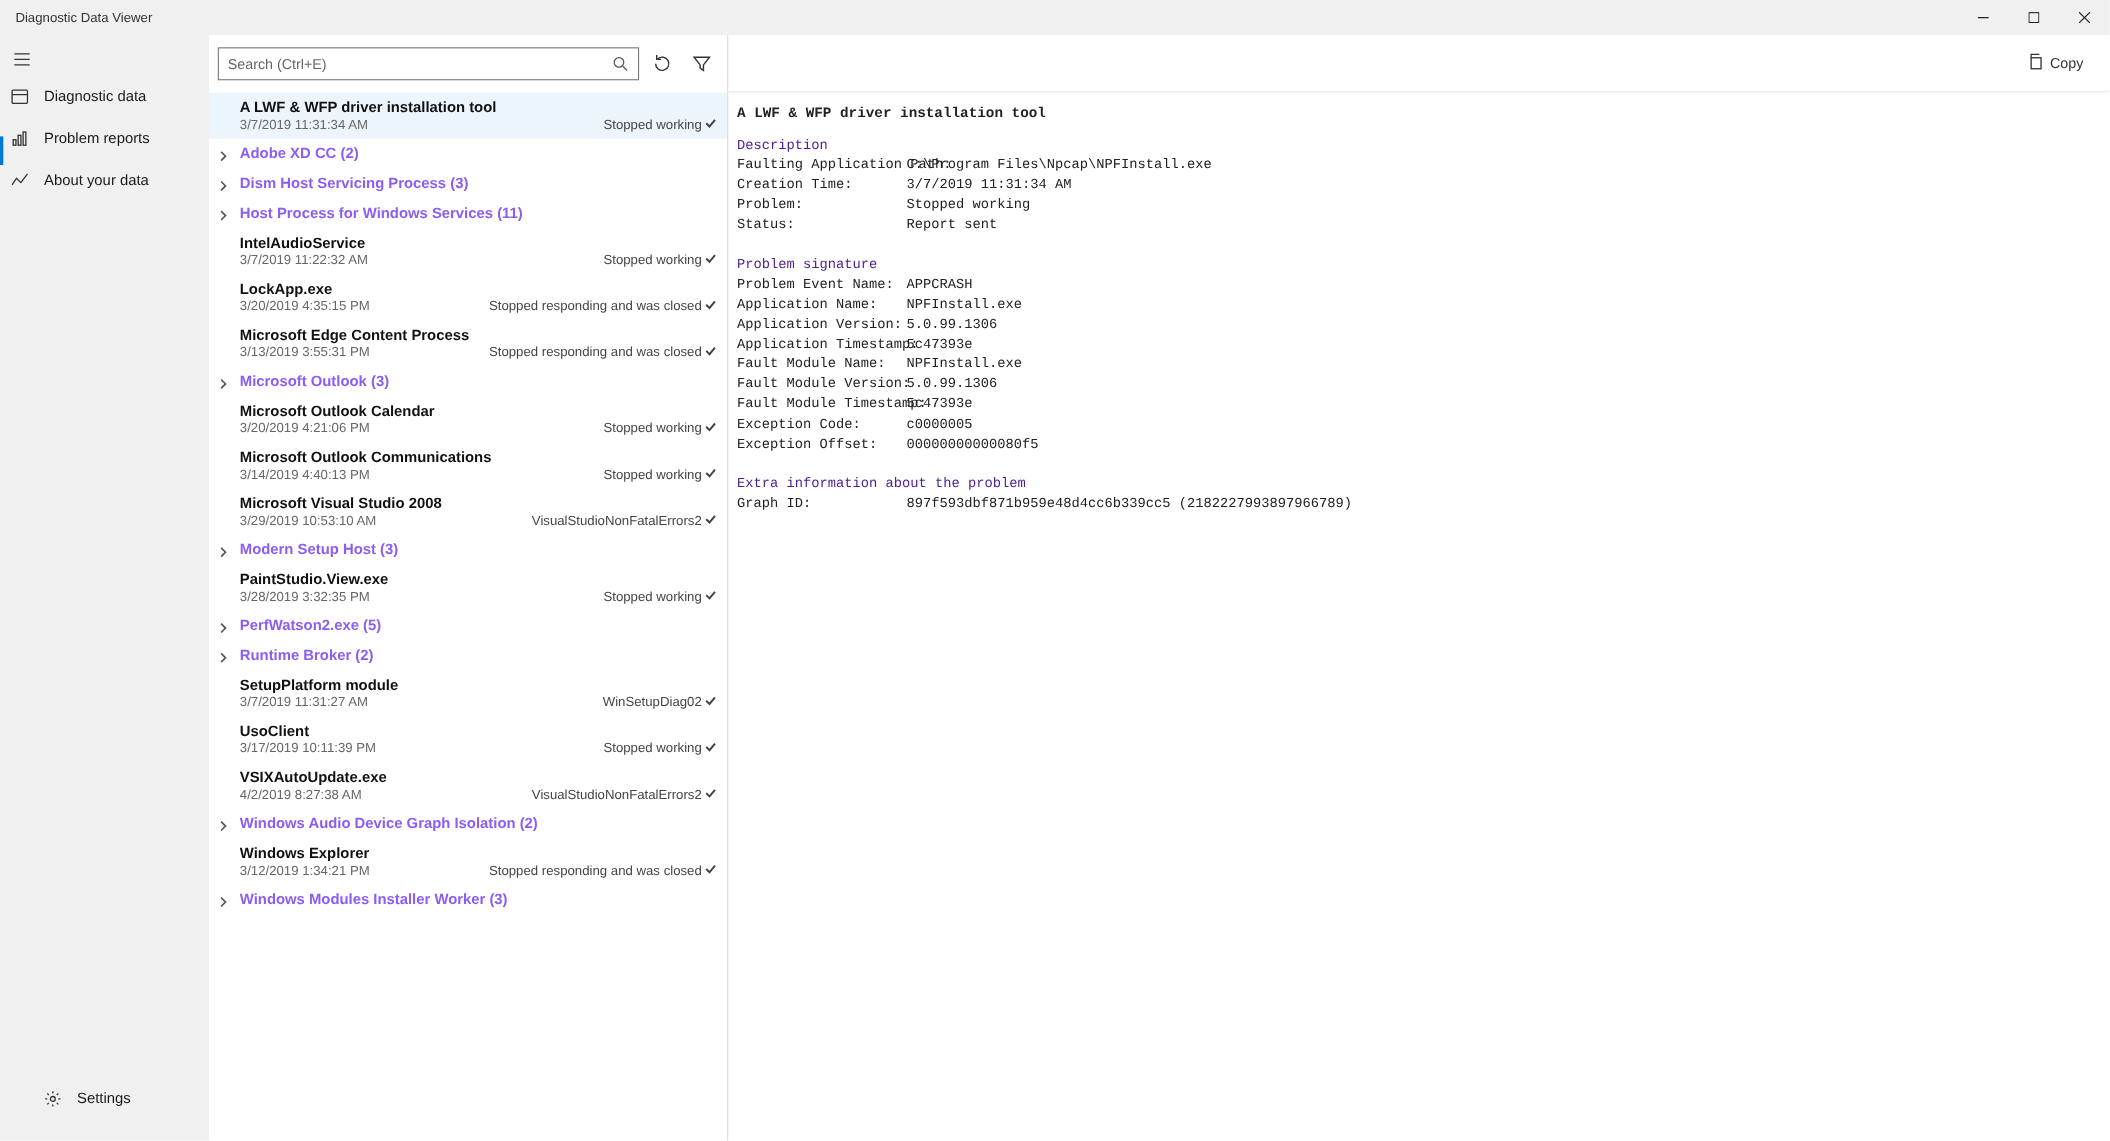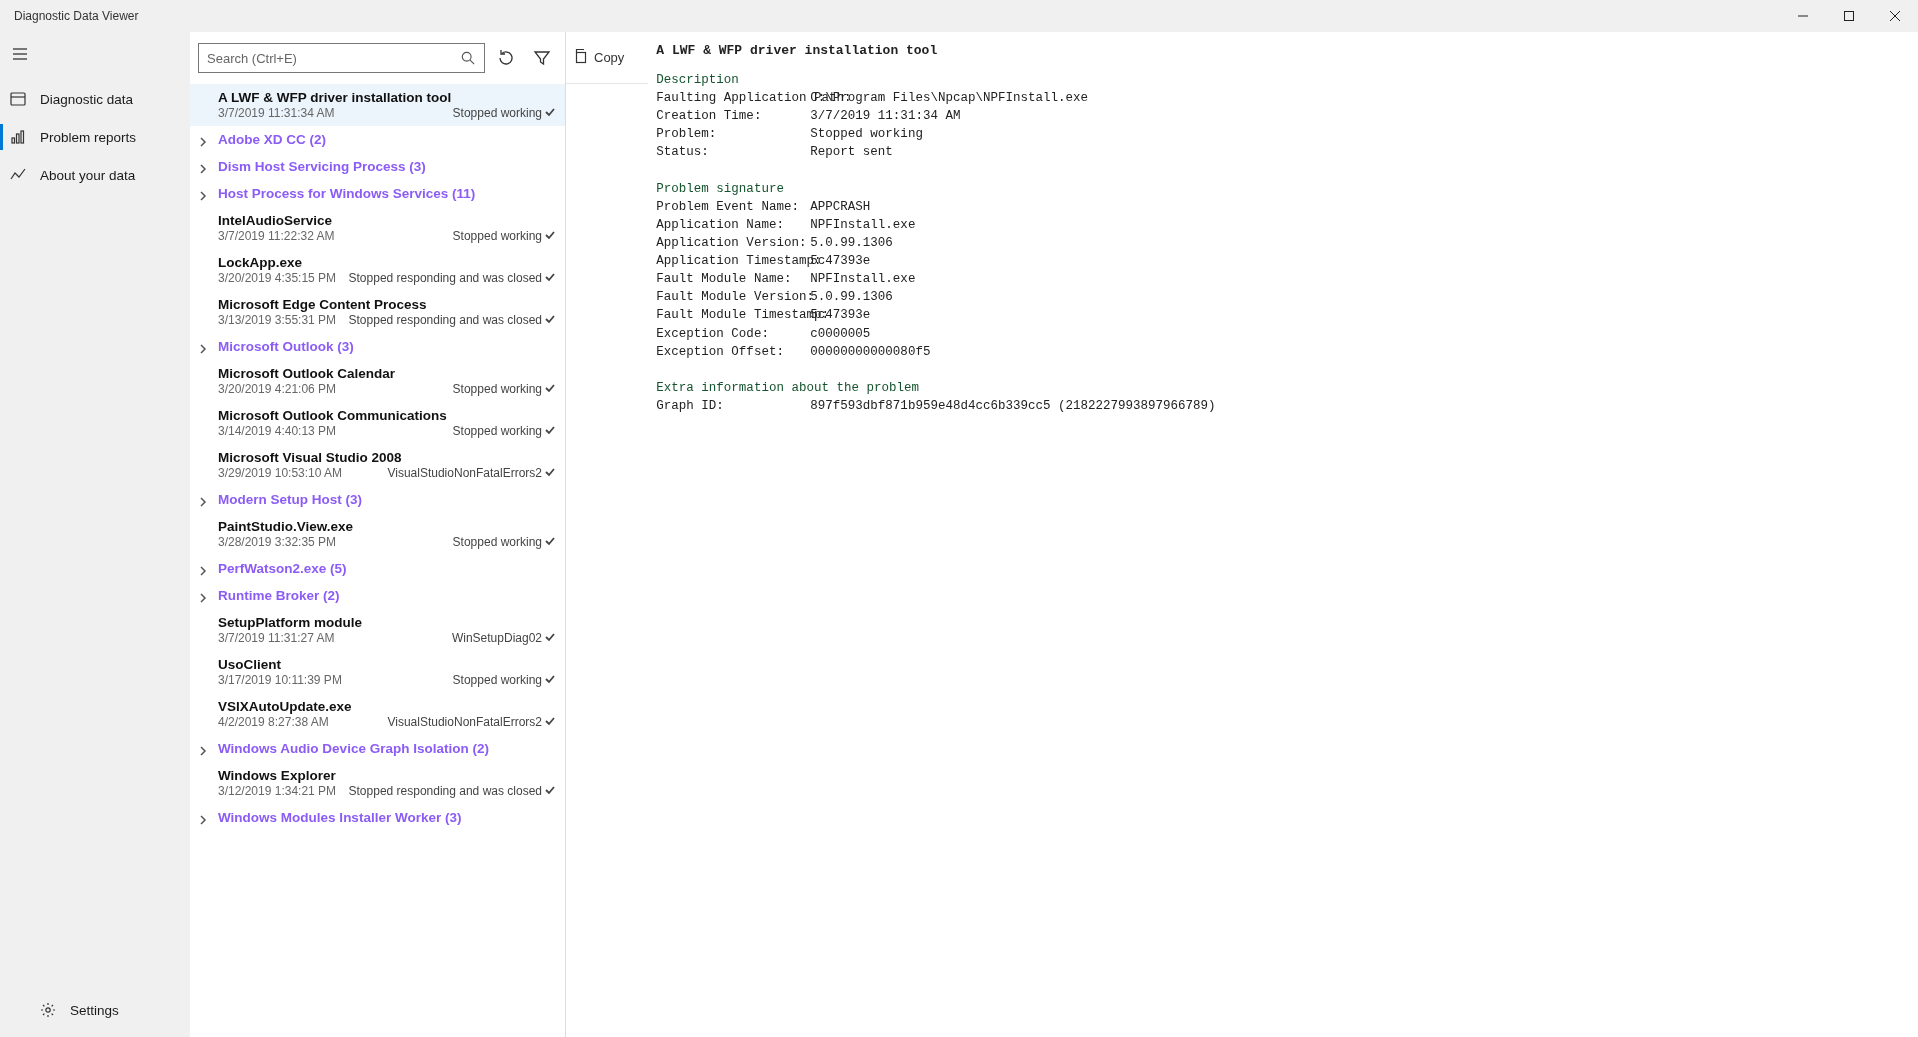--- a/index.html
+++ b/index.html
@@ -14,28 +14,28 @@
   .win-btn { width: 46px; height: 32px; display: flex; align-items: center; justify-content: center; cursor: default; }
   .win-btn svg { width: 10px; height: 10px; stroke: #222; stroke-width: 1; fill: none; }
 
   .body { flex: 1; display: flex; min-height: 0; }
 
   
   .sidebar { width: 190px; background: #f0f0f0; display: flex; flex-direction: column; }
   .hamburger { width: 40px; height: 40px; display: flex; align-items: center; justify-content: center; margin: 2px 0 6px 0; }
   .hamburger svg { width: 16px; height: 14px; stroke: #333; stroke-width: 1.3; }
   .side-items { flex: 1; }
-  .side-item { height: 38px; display: flex; align-items: center; padding-left: 10px; gap: 14px; font-size: 13.5px; color: #1a1a1a; position: relative; }
+  .side-item { height: 38px; display: flex; padding-left: 10px; gap: 14px; font-size: 13.5px; color: #1a1a1a; position: relative; }
   .side-item.selected::before { content: ""; position: absolute; left: 0; top: 6px; bottom: 6px; width: 3px; background: #0078d4; }
   .side-icon { width: 16px; height: 16px; display: flex; align-items: center; justify-content: center; }
   .side-icon svg { width: 16px; height: 16px; stroke: #333; fill: none; stroke-width: 1.2; }
   .side-bottom { padding-bottom: 8px; margin-left: 30px; }
 
   
-  .middle { width: 376px; border-right: 1px solid #ddd; display: flex; flex-direction: column; min-height: 0; }
+  .middle { width: 472px; border-right: 1px solid #ddd; display: flex; flex-direction: column; min-height: 0; }
   .toolbar { height: 52px; display: flex; align-items: center; padding: 0 8px 0 8px; gap: 6px; }
   .searchbox { flex: 1; height: 30px; border: 1.4px solid #777; display: flex; align-items: center; padding: 0 8px; position: relative; }
   .searchbox input { border: none; outline: none; flex: 1; font-size: 13px; background: transparent; font-family: inherit;}
   .searchbox input::placeholder { color: #666; }
   .search-right-icon { width: 16px; display:flex; justify-content:center;}
   .tb-btn { width: 30px; height: 30px; display: flex; align-items: center; justify-content: center; }
   .tb-btn svg { width: 18px; height: 18px; stroke: #333; fill: none; stroke-width: 1.3; }
 
   .list { flex: 1; overflow-y: auto; padding-bottom: 40px;}
   .group, .item { padding: 6px 10px 6px 28px; position: relative; }
@@ -45,27 +45,27 @@
   .chevron svg { width: 10px; height: 10px; stroke: #555; stroke-width:1.5; fill:none;}
   .g-title { font-size: 13.5px; font-weight: 600; color: #8b5cf6; }
   .item { padding-right: 10px;}
   .i-title { font-size: 13.5px; font-weight: 600; color: #111; }
   .i-sub { font-size: 12px; color: #666; margin-top: 1px; display:flex; justify-content:space-between; align-items:center;}
   .i-status { font-size: 12px; color: #444; display:flex; align-items:center; gap:3px;}
   .check { display:inline-block;}
   .check svg { width:10px; height:10px; stroke:#444; stroke-width:1.8; fill:none;}
 
   
-  .detail { flex: 1; display: flex; flex-direction: row; min-width: 0; }
+  .detail { flex: 1; display: flex; flex-direction: column; min-width: 0; }
   .detail-toolbar { height: 52px; display: flex; align-items: center; justify-content: flex-end; padding-right: 18px; border-bottom: 1px solid #e5e5e5; gap:6px;}
   .copy-btn { display: flex; align-items: center; gap: 6px; font-size: 13px; color: #333; padding: 4px 6px; }
   .copy-btn svg { width:16px; height:16px; stroke:#333; fill:none; stroke-width:1.2;}
   .detail-body { padding: 10px 0 0 8px; font-family: "Consolas", "Courier New", monospace; font-size: 12.5px; line-height: 1.45; white-space: pre; color: #222; overflow:auto; flex:1;}
   .d-title { font-weight: bold; font-size: 13px; margin-bottom: 10px;}
-  .d-h { color: #14532d; }
+  .d-h { color: #4c1d95; }
   .kv-row { display: block; }
   .kv-k { display: inline-block; width: 154px; }
 </style>
 </head>
 <body>
 
 <div class="window">
 
   <div class="titlebar">
     <div class="titlebar-left">

